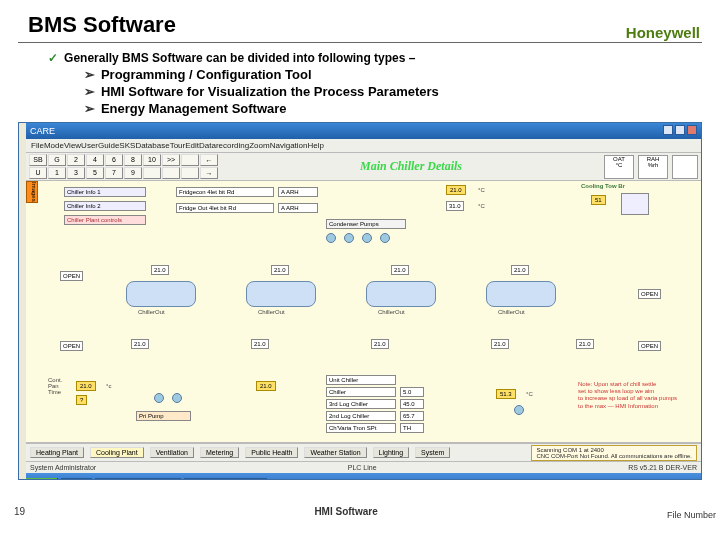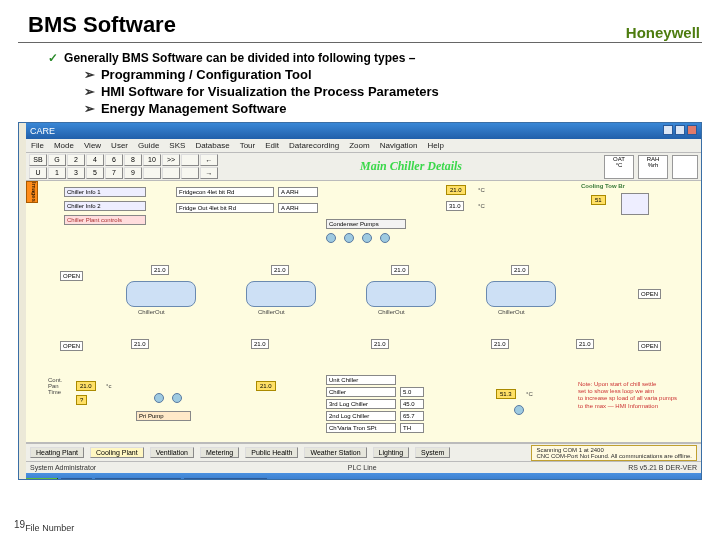--- a/index.html
+++ b/index.html
@@ -56,21 +56,21 @@
     padding: 2px 4px;
     display:flex; justify-content:space-between; align-items:center;
   }
   .titlebar .winbtns span{
     display:inline-block;width:10px;height:10px;background:#dce6f4;border:1px solid #2a5a9a;margin-left:2px;
   }
   .menubar {
     height: 14px;
     background:#efefe9;
     border-bottom:1px solid #bbb;
-    display:flex; gap:10px; padding:0 5px;
+    display:flex; padding:0 5px;
     font-size:8px; color:#222; align-items:center;
   }
   .toolbar {
     height:28px;
     background:#efefe9;
     border-bottom:1px solid #bbb;
     display:flex; align-items:center; padding:0 3px; gap:4px;
   }
   .navgrid { display:grid; grid-template-columns: repeat(10, 18px); grid-auto-rows:12px; gap:1px;}
   .navgrid div{background:#f7f7f0;border:1px outset #ddd;font-size:7px;text-align:center;line-height:10px;}
@@ -115,22 +115,22 @@
   }
   .taskbar{
     height:20px;background:linear-gradient(#4a90e0,#215faa);
     display:flex;align-items:center;font-size:7px;color:#fff;
   }
   .startbtn{background:linear-gradient(#5fbf3f,#2a7a1a);padding:2px 8px;border-right:1px solid #1a5a0a;font-weight:bold;}
   .tbitem{background:#3a74c0;border:1px solid #2a5a9a;margin-left:3px;padding:1px 5px;}
   .tray{margin-left:auto;background:#3a74c0;padding:1px 6px;}
 
   .footer {
-    position:absolute; bottom:7px; left:0; right:0;
-    display:flex; align-items:center; font-size:10px; color:#333;
+    position:absolute; bottom:20px; left:0; right:0;
+    display:flex; align-items:center; font-size:10px; color:#333;justify-content:space-between;
   }
   .footer .pg{padding-left:14px;}
   .footer .cap{flex:1;text-align:center;font-weight:bold;}
   .footer .fn{padding-right:4px;font-size:9px;margin-top:8px;}
 </style>
 </head>
 <body>
 
 <div class="slide-title">BMS Software</div>
 <div class="title-rule">
@@ -305,14 +305,15 @@
     <span class="startbtn">start</span>
     <span class="tbitem">SETH</span>
     <span class="tbitem">Training_Module Of S...</span>
     <span class="tbitem">EBI WATS 9.0 - Conf...</span>
     <span class="tray">1:53 PM</span>
   </div>
 </div>
 
 <div class="footer">
   <span class="pg">19</span>
+  <span class="cap">HMI Software</span>
   <span class="fn">File Number</span>
 </div>
 
 </body></html>

